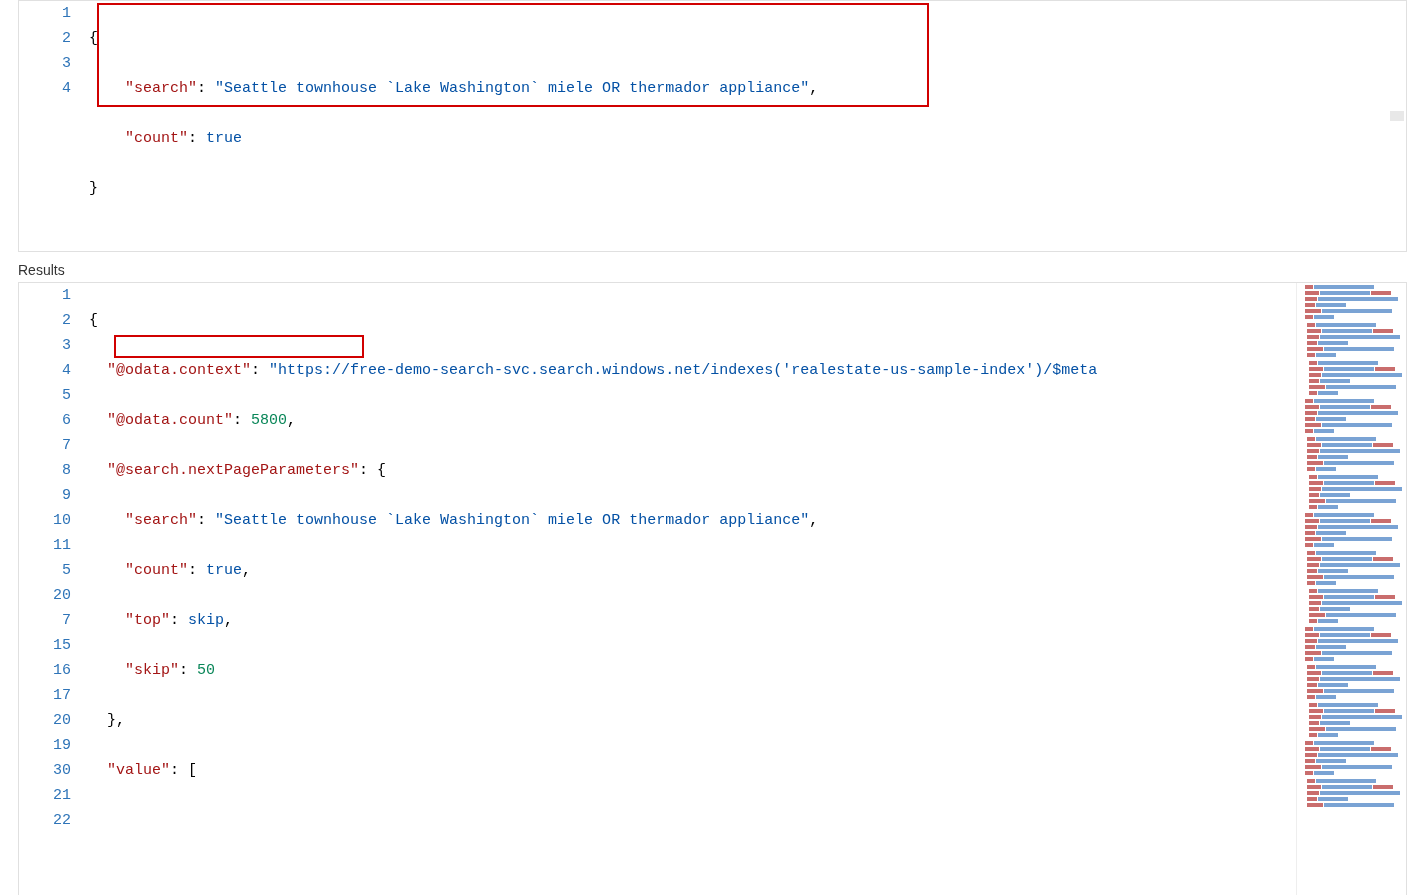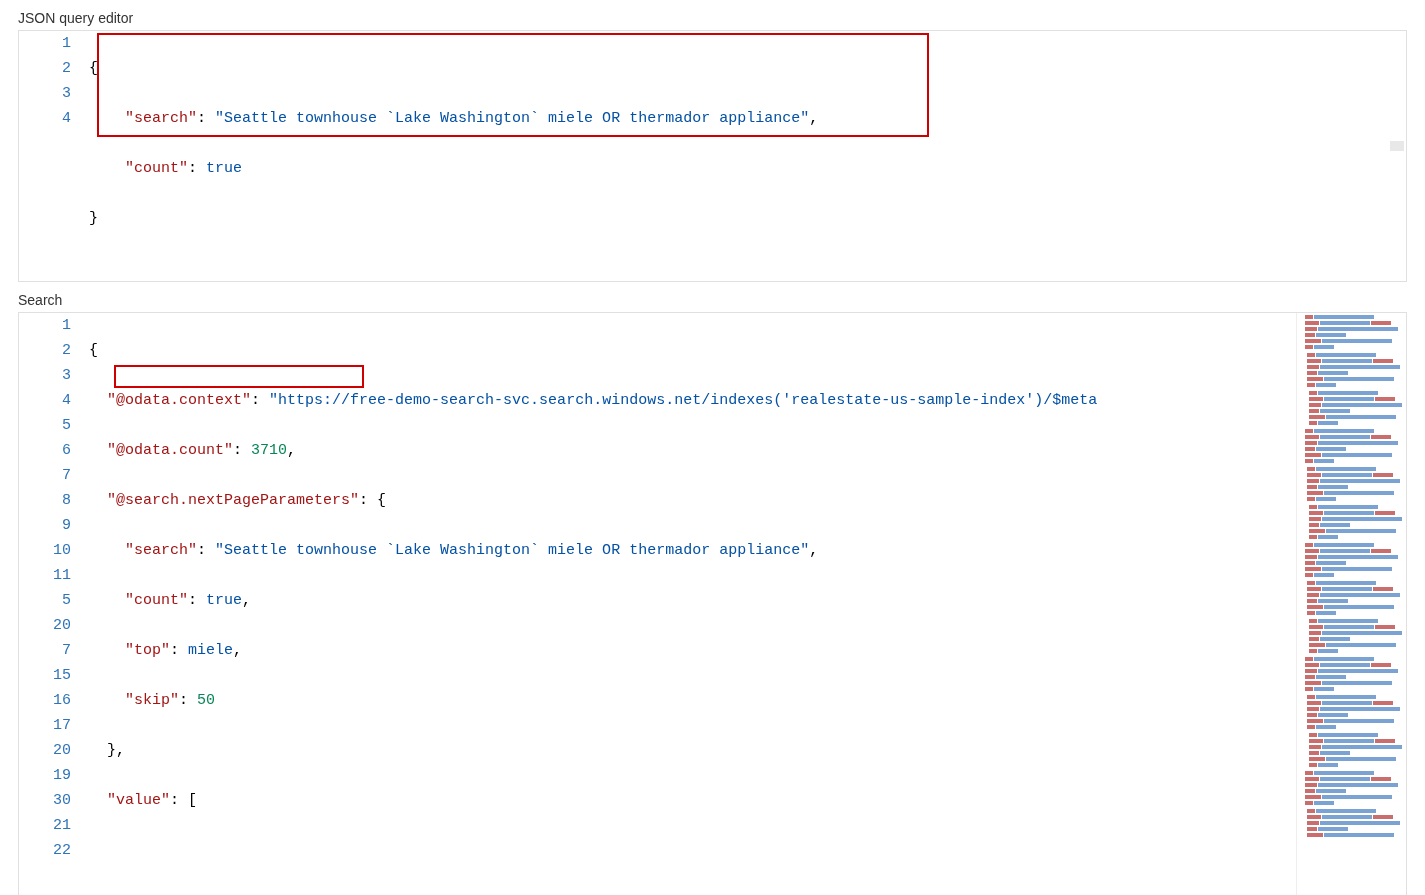--- a/index.html
+++ b/index.html
@@ -115,21 +115,20 @@
     left: 0; right: 0; height: 25px;
     background: #f5f5f5;
     z-index: -1;
   }
 </style>
 </head>
 <body>
 
 <div class="panel">
 
-  <div class="section-label">JSON query editor</div>
 
   <div class="editor-wrap">
     <div class="editor-body" style="min-height:145px;">
       <div class="hl-box-1" style="top:2px; left:78px; width:832px; height:104px;"></div>
       <div class="input-line-highlight" style="top:50px;"></div>
       <div class="gutter">
         <div class="ln">1</div>
         <div class="ln">2</div>
         <div class="ln">3</div>
         <div class="ln">4</div>
@@ -138,21 +137,21 @@
 <div class="code-line"><span class="tok-brace">{</span></div>
 <div class="code-line">    <span class="tok-key">"search"</span><span class="tok-punc">: </span><span class="tok-str">"<span>Seattle townhouse `Lake Washington` miele OR thermador appliance</span>"</span><span class="tok-punc">,</span></div>
 <div class="code-line">    <span class="tok-key">"count"</span><span class="tok-punc">: </span><span class="tok-kw">true</span></div>
 <div class="code-line"><span class="tok-brace">}</span></div>
       </div>
       <div class="scroll-hint"></div>
     </div>
   </div>
 
 
-  <div class="section-label">Search</div>
+  <div class="section-label">Results</div>
 
   <div class="results-wrap">
     <div class="results-main">
       <div class="editor-body">
         <div class="hl-box-2" style="top:52px; left:95px; width:250px; height:23px;"></div>
         <div class="gutter">
           <div class="ln">1</div>
             <div class="ln">2</div>
             <div class="ln">3</div>
             <div class="ln">4</div>
@@ -171,25 +170,25 @@
           <div class="ln">17</div>
             <div class="ln">20</div>
             <div class="ln">19</div>
             <div class="ln">30</div>
           <div class="ln">21</div>
             <div class="ln">22</div>
         </div>
         <div class="code">
 <div class="code-line"><span class="tok-brace">{</span></div>
 <div class="code-line">  <span class="tok-key">"@odata.context"</span><span class="tok-punc">: </span><span class="tok-str">"<span>https://free-demo-search-svc.search.windows.net/indexes('realestate-us-sample-index')/$meta</span></span></div>
-<div class="code-line">  <span class="tok-key">"@odata.count"</span><span class="tok-punc">: </span><span class="tok-num">3710</span><span class="tok-punc">,</span></div>
+<div class="code-line">  <span class="tok-key">"@odata.count"</span><span class="tok-punc">: </span><span class="tok-num">5800</span><span class="tok-punc">,</span></div>
 <div class="code-line">  <span class="tok-key">"@search.nextPageParameters"</span><span class="tok-punc">: {</span></div>
 <div class="code-line">    <span class="tok-key">"search"</span><span class="tok-punc">: </span><span class="tok-str">"<span>Seattle townhouse `Lake Washington` miele OR thermador appliance</span>"</span><span class="tok-punc">,</span></div>
 <div class="code-line">    <span class="tok-key">"count"</span><span class="tok-punc">: </span><span class="tok-kw">true</span><span class="tok-punc">,</span></div>
-<div class="code-line">    <span class="tok-key">"top"</span><span class="tok-punc">: </span><span class="tok-kw">miele</span><span class="tok-punc">,</span></div>
+<div class="code-line">    <span class="tok-key">"top"</span><span class="tok-punc">: </span><span class="tok-kw">skip</span><span class="tok-punc">,</span></div>
 <div class="code-line">    <span class="tok-key">"skip"</span><span class="tok-punc">: </span><span class="tok-num">50</span></div>
 <div class="code-line">  <span class="tok-punc">},</span></div>
 <div class="code-line">  <span class="tok-key">"value"</span><span class="tok-punc">: [</span></div>
 <div class="code-line">    </div>
 
 
 
 
 
 

